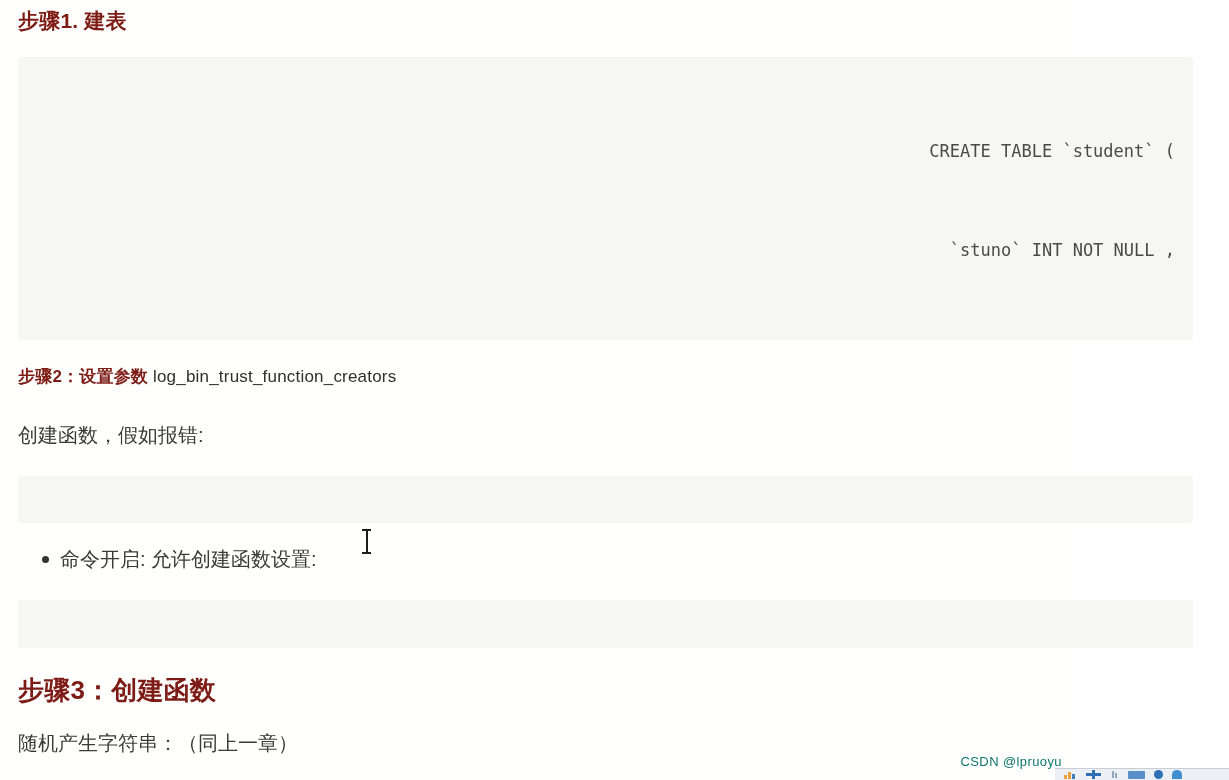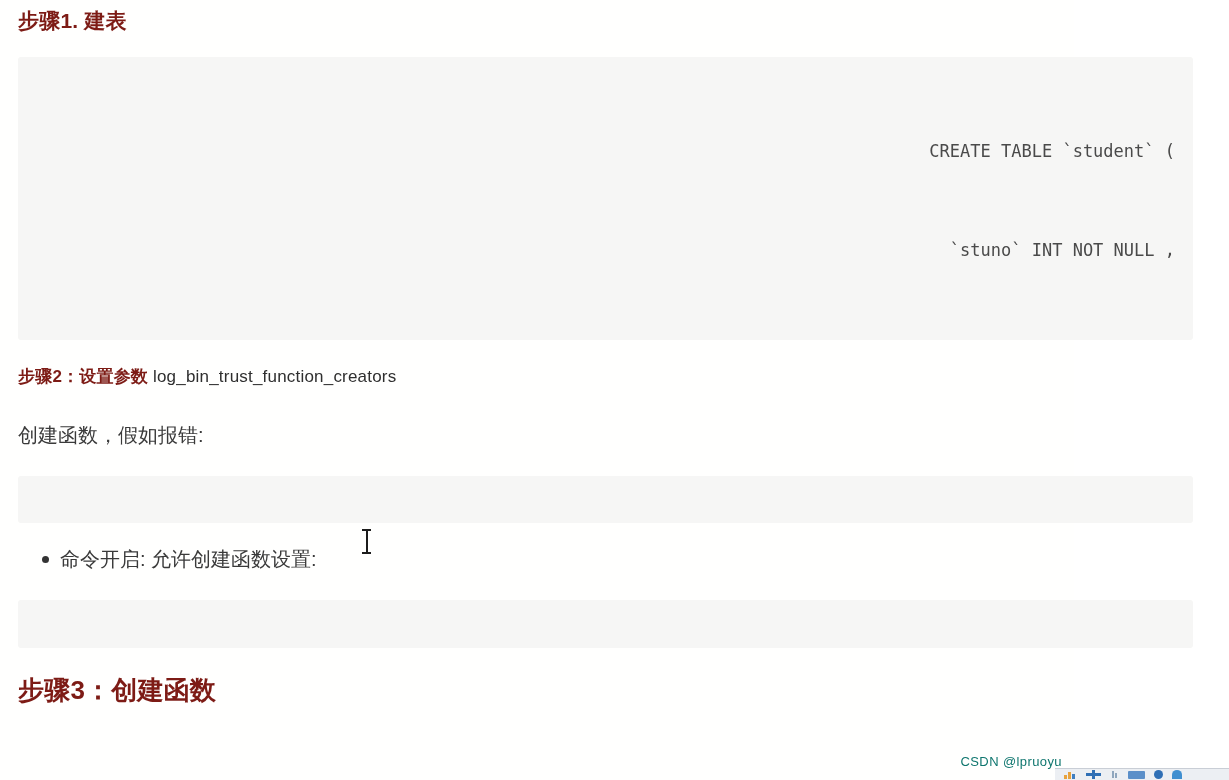--- a/index.html
+++ b/index.html
@@ -205,20 +205,21 @@
   </div>
 
   <div class="code-block" id="code-set-global">
     
   </div>
 
   <div class="step-heading" id="heading-3">
     <span>步骤3：创建函数</span>
   </div>
 
+  <div class="body-text" id="para-2">随机产生字符串：（同上一章）</div>
 
   <div class="ibeam">
     <span class="cap-top"></span>
     <span class="stem"></span>
     <span class="cap-bottom"></span>
   </div>
 
   <div class="watermark">CSDN @lpruoyu</div>
 
   <div class="taskbar">

